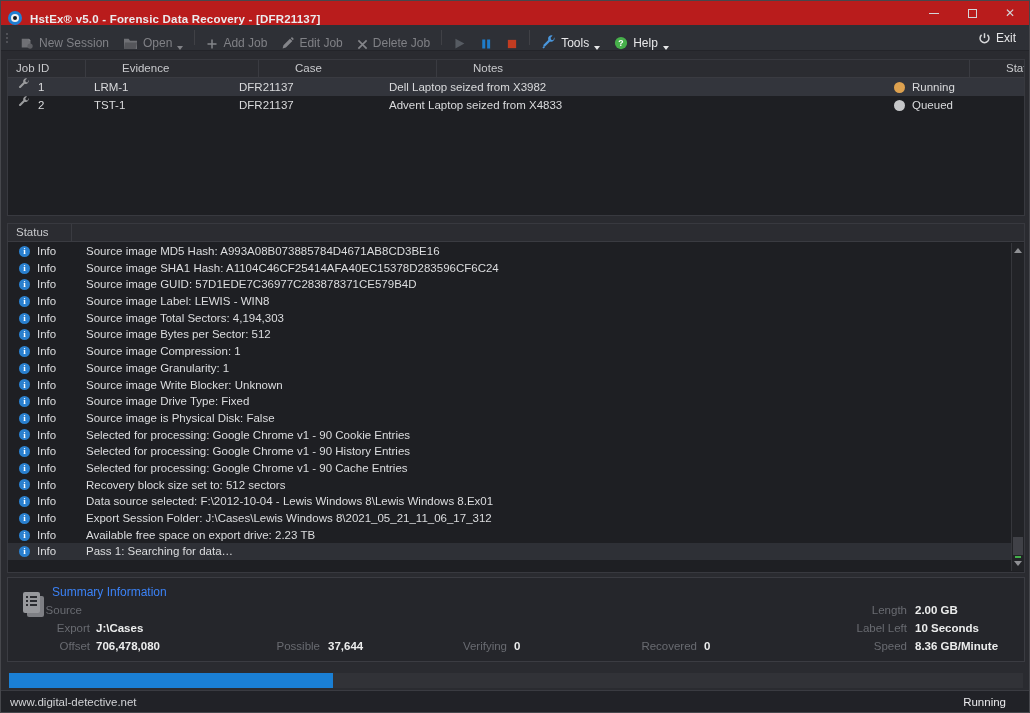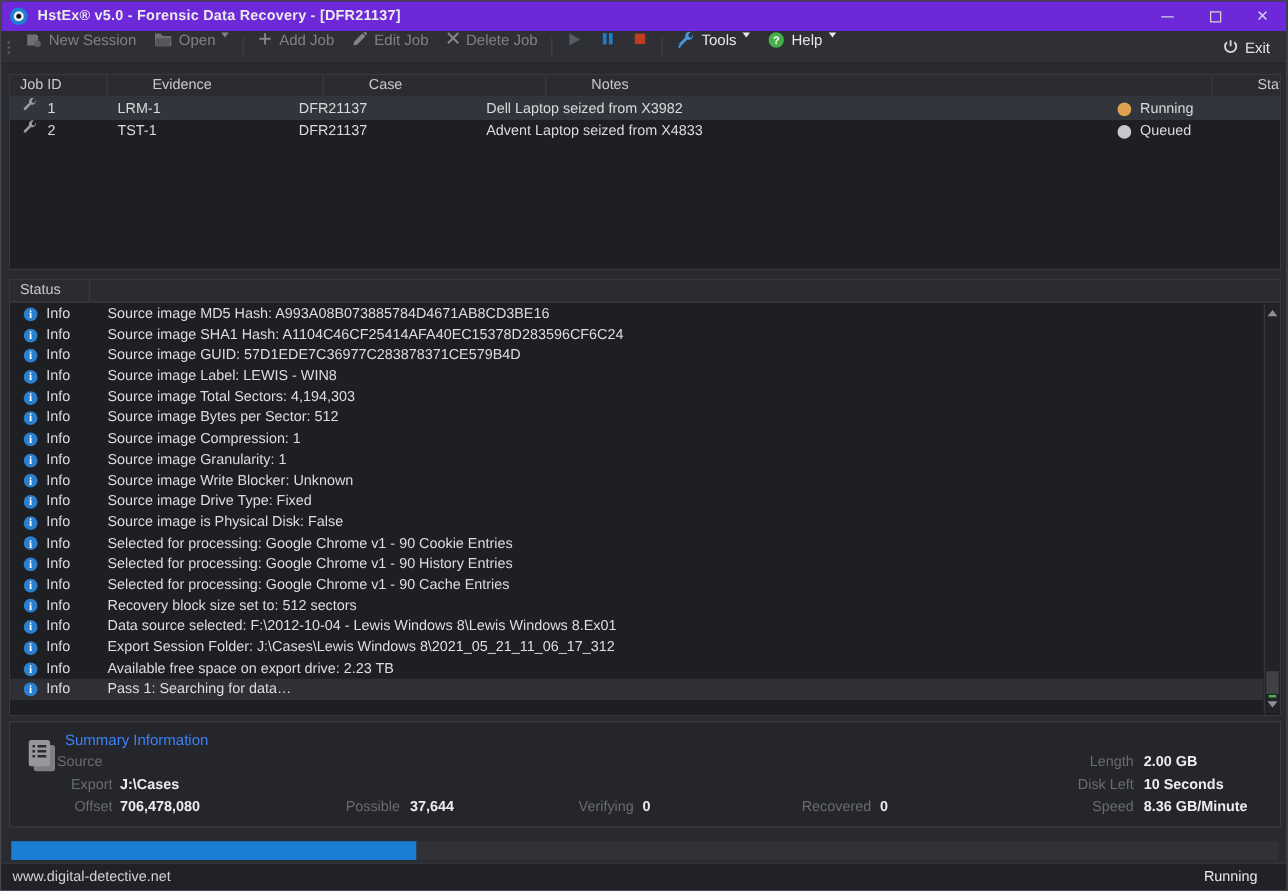--- a/index.html
+++ b/index.html
@@ -4,35 +4,35 @@
 <style>
   html,body { margin:0; padding:0; background:#4a4a4a; }
   * { box-sizing:border-box; }
   .window {
     position:relative; width:1030px; height:713px;
     background:#2a2b30; overflow:hidden;
     font-family:"Liberation Sans","DejaVu Sans",sans-serif;
     color:#e0e1e3; border:1px solid #46474c;
   }
   
-  .titlebar { position:absolute; top:0; left:0; right:0; height:24px; background:#6d28d9; display:flex; align-items:center; }
+  .titlebar { position:absolute; top:0; left:0; right:0; height:24px; background:#b91c1c; display:flex; align-items:flex-end; }
   .app-icon { width:14px; height:14px; border-radius:50%; background:#1f7fd4; margin-left:7px; position:relative; flex:0 0 auto; }
   .app-icon::before { content:""; position:absolute; inset:3px; border-radius:50%; background:#f0f0f0; }
   .app-icon::after  { content:""; position:absolute; inset:5px; border-radius:50%; background:#13141a; }
   .title-text { margin-left:8px; font-size:11.5px; font-weight:bold; color:#ebebed; letter-spacing:.2px; }
   .win-controls { margin-left:auto; display:flex; height:100%; }
   .win-btn { width:38px; height:100%; display:flex; align-items:center; justify-content:center; color:#d4d5d8; }
   .glyph-min { width:10px; height:1px; background:#d4d5d8; }
   .glyph-max { width:9px; height:9px; border:1px solid #d4d5d8; }
   .glyph-close { font-size:12px; line-height:1; color:#d4d5d8; }
   
   .toolbar { position:absolute; top:24px; left:0; right:0; height:26px; background:#2e3036; border-bottom:1px solid #232429; display:flex; align-items:center; font-size:12px; padding-left:2px; }
   .grip { display:flex; flex-direction:column; gap:2px; margin:0 5px 0 3px; }
   .grip i { width:2px; height:2px; background:#5c5d63; border-radius:50%; }
-  .tb-item { display:flex; align-items:flex-start; gap:5px; padding:0 7px; height:100%; white-space:nowrap; }
+  .tb-item { display:flex; align-items:flex-end; gap:5px; padding:0 7px; height:100%; white-space:nowrap; }
   .tb-item.disabled { color:#808186; }
   .tb-item.enabled  { color:#e7e7e9; }
   .tb-sep { width:1px; height:15px; background:#404146; margin:0 4px; }
   .caret { width:0; height:0; border-left:3.5px solid transparent; border-right:3.5px solid transparent; border-top:4px solid currentColor; margin-top:1px; }
   .tb-item svg { display:block; }
   .tb-right { margin-left:auto; display:flex; align-items:center; padding-right:6px; }
   
   .panel { position:absolute; left:6px; width:1018px; background:#1e1f23; border:1px solid #38393f; }
   .jobs-panel { top:58px; height:157px; }
   .log-panel  { top:222px; height:350px; }
@@ -467,21 +467,21 @@
 
     <span class="sum-label" style="left:242px;top:62px">Possible</span>
     <span class="sum-value" style="left:320px;top:62px">37,644</span>
     <span class="sum-label" style="left:429px;top:62px">Verifying</span>
     <span class="sum-value" style="left:506px;top:62px">0</span>
     <span class="sum-label" style="left:619px;top:62px">Recovered</span>
     <span class="sum-value" style="left:696px;top:62px">0</span>
 
     <span class="sum-label" style="left:829px;top:26px">Length</span>
     <span class="sum-value" style="left:907px;top:26px">2.00 GB</span>
-    <span class="sum-label" style="left:829px;top:44px">Disk Left</span>
+    <span class="sum-label" style="left:829px;top:44px">Label Left</span>
     <span class="sum-value" style="left:907px;top:44px">10 Seconds</span>
     <span class="sum-label" style="left:829px;top:62px">Speed</span>
     <span class="sum-value" style="left:907px;top:62px">8.36 GB/Minute</span>
   </div>
 
   <div class="progress-track">
     <div class="progress-fill" id="progress-fill" style="width: 32%; background: rgb(26, 127, 212);"></div>
   </div>
 
   <div class="statusbar">

